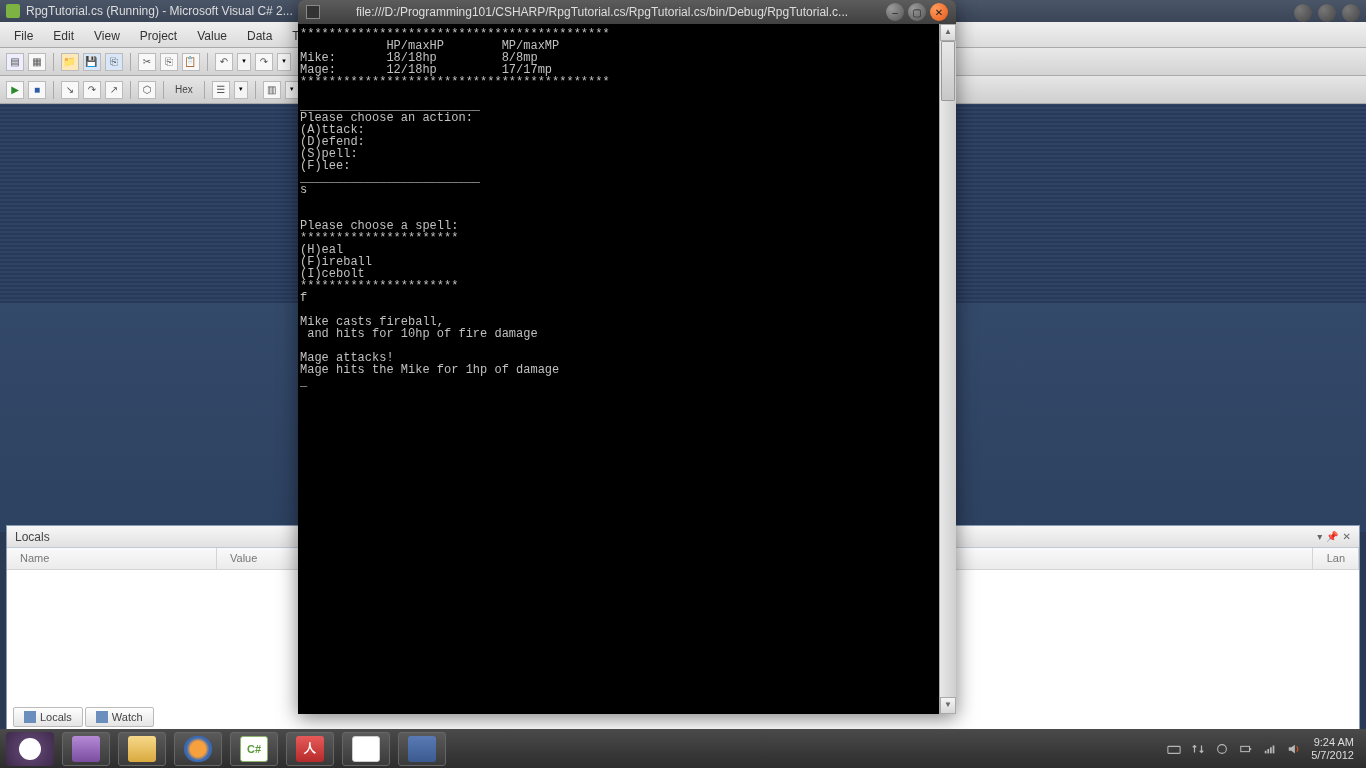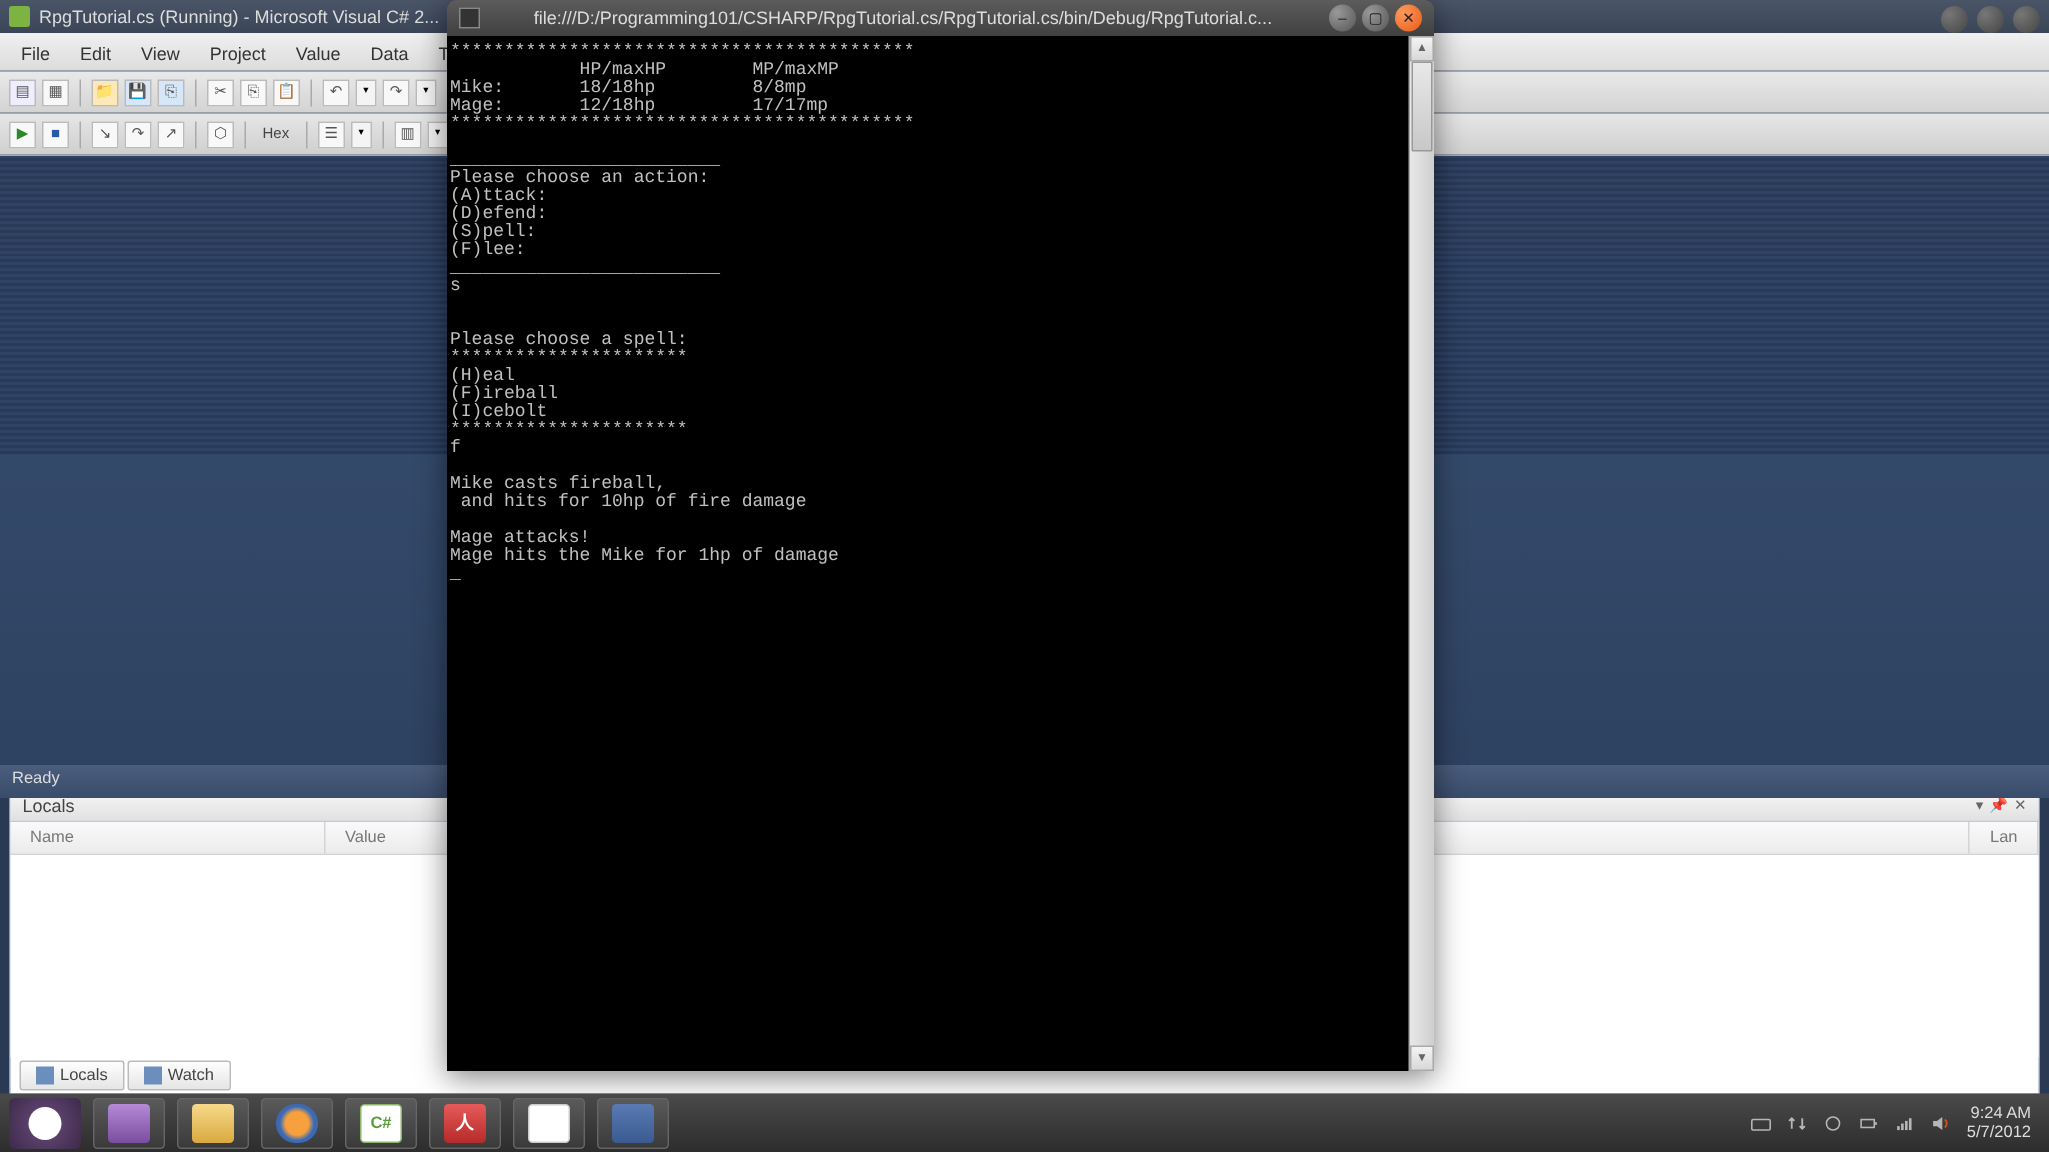--- a/index.html
+++ b/index.html
@@ -145,23 +145,20 @@
         <span class="tab-ic"></span>
         <span>Locals</span>
       </div>
       <div class="locals-tab">
         <span class="tab-ic"></span>
         <span>Watch</span>
       </div>
     </div>
   </div>
 
-  <div class="vs-status">
-    <span>Ready</span>
-  </div>
 </div>
 
 <div class="desk-winctl">
   <div class="dwb"></div>
   <div class="dwb"></div>
   <div class="dwb"></div>
 </div>
 
 <div class="console-window">
   <div class="console-titlebar">

